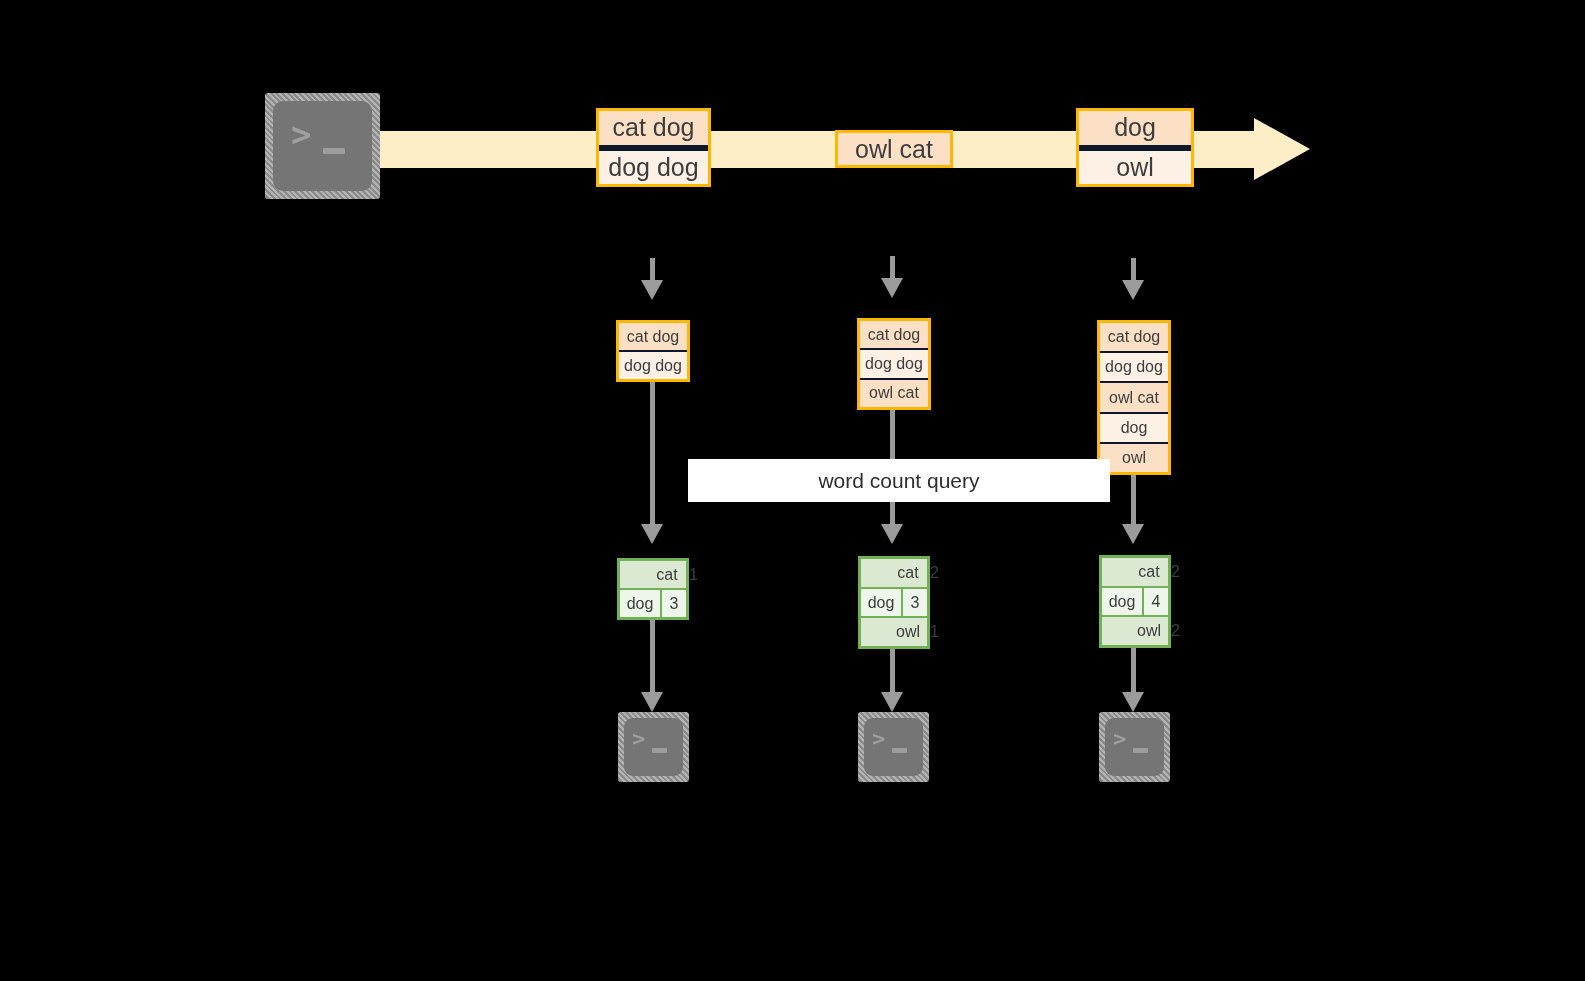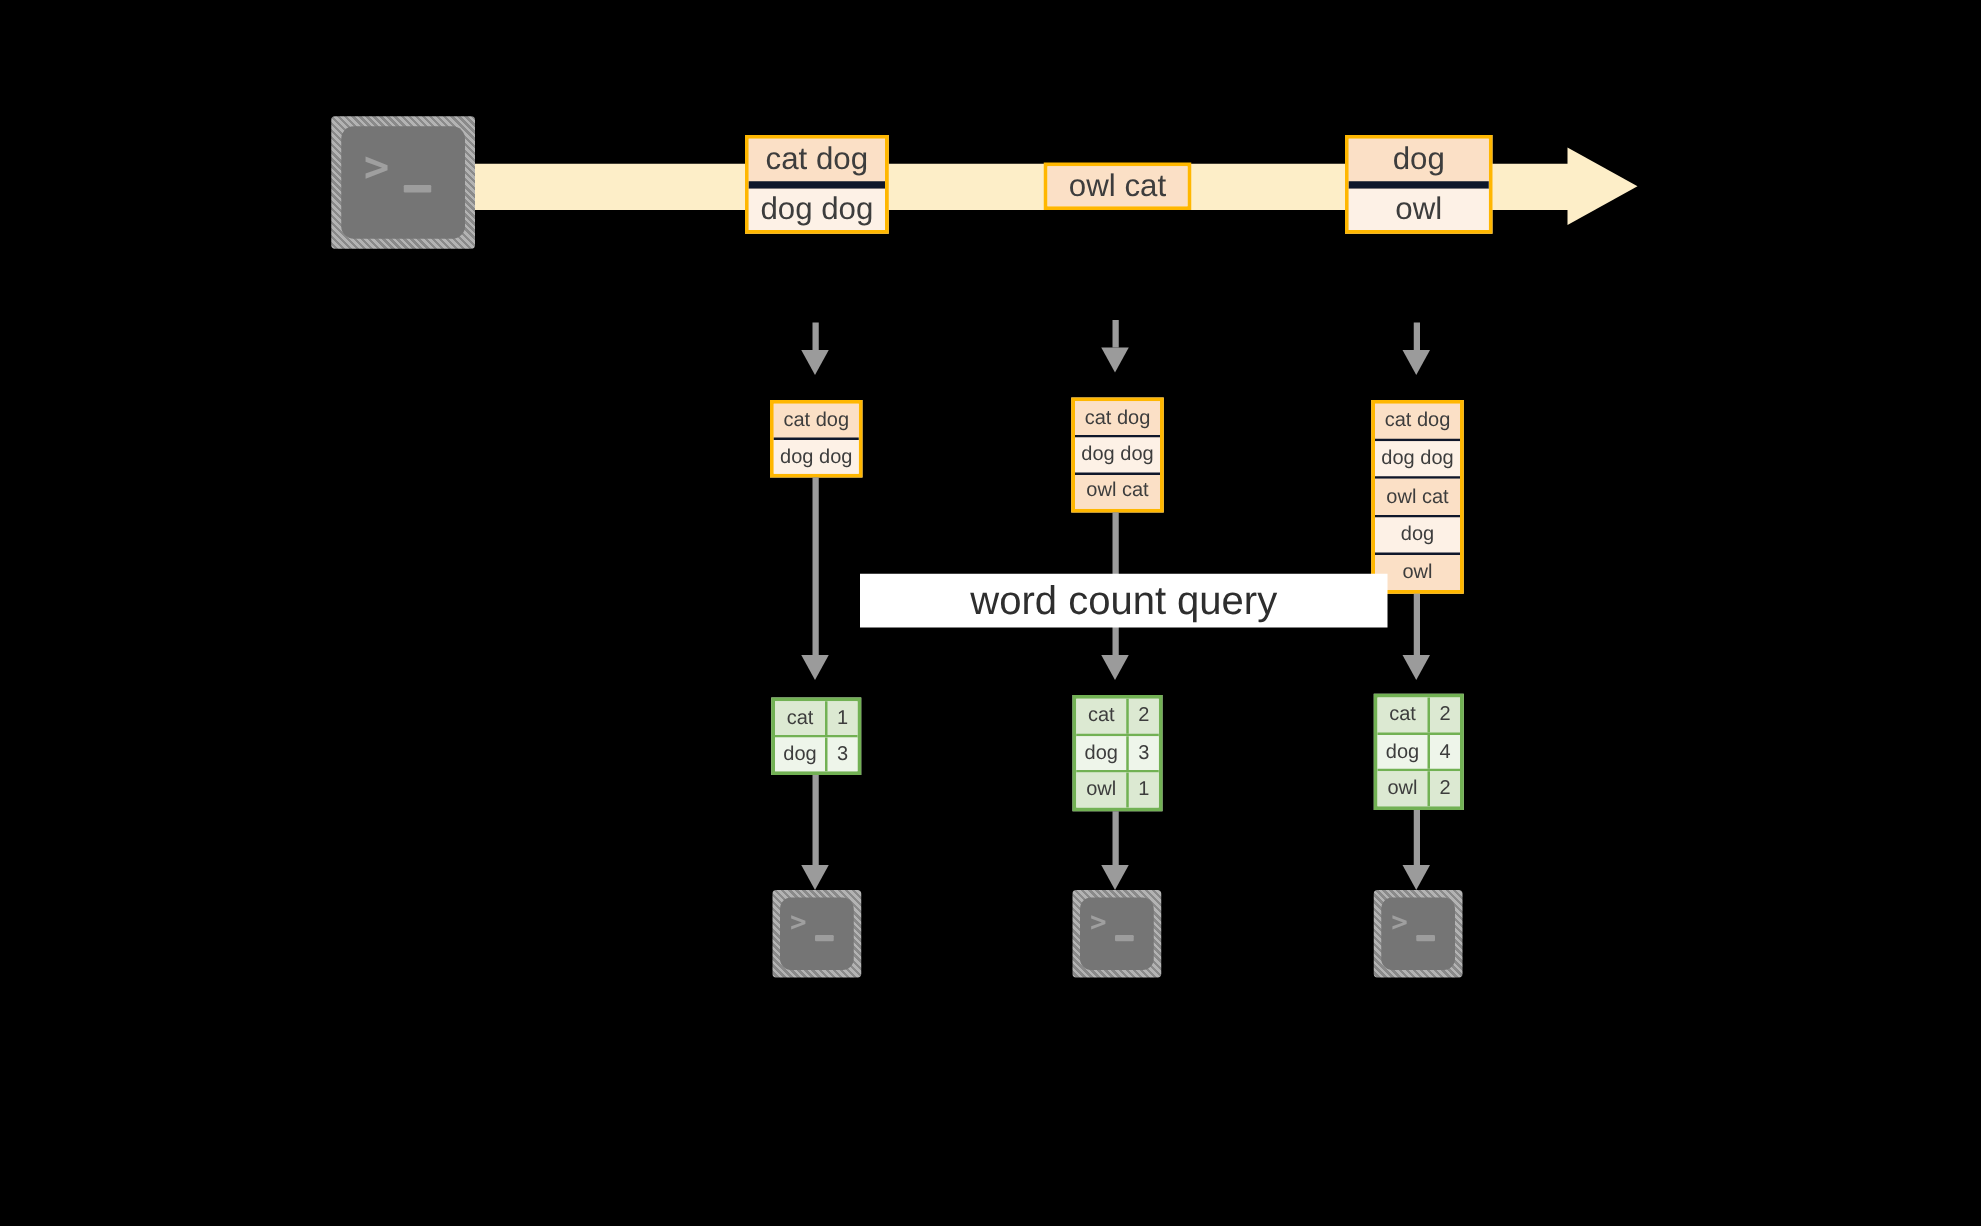--- a/index.html
+++ b/index.html
@@ -99,21 +99,21 @@
     display: flex;
     flex-direction: column;
   }
   .resrow {
     box-sizing: border-box;
     flex: 1 1 auto;
     display: flex;
     border-bottom: 2px solid #72b154;
   }
   .resrow:last-child { border-bottom: none; }
-  .resrow.shade-a { background: #dce9d2; }
+  .resrow.shade-a { background: #dce9d2; padding-left: 27px; }
   .resrow.shade-b { background: #eef5ea; }
   .rescell {
     box-sizing: border-box;
     display: flex;
     align-items: center;
     justify-content: center;
     font-size: 16px;
     color: #3d3d3d;
     white-space: nowrap;
   }
@@ -213,21 +213,21 @@
 
   <div class="conn" style="left:650px; top:382px; height:142px;"></div>
   <div class="connhead" style="left:641px; top:524px;"></div>
 
   <div class="conn" style="left:890px; top:410px; height:114px;"></div>
   <div class="connhead" style="left:881px; top:524px;"></div>
 
   <div class="conn" style="left:1131px; top:475px; height:49px;"></div>
   <div class="connhead" style="left:1122px; top:524px;"></div>
 
-  <div class="banner" style="left:688px; top:459px; width:422px; height:43px; font-size:32px;">
+  <div class="banner" style="left:688px; top:459px; width:422px; height:43px; font-size:21px;">
     <span>word count query</span>
   </div>
 
   <div class="restable" style="left:617px; top:558px; width:72px; height:62px;">
     <div class="resrow shade-a">
       <div class="rescell key">cat</div>
       <div class="rescell val">1</div>
     </div>
     <div class="resrow shade-b">
       <div class="rescell key">dog</div>

